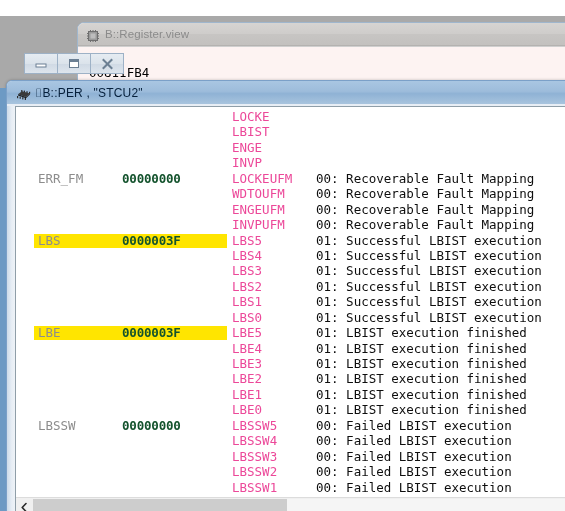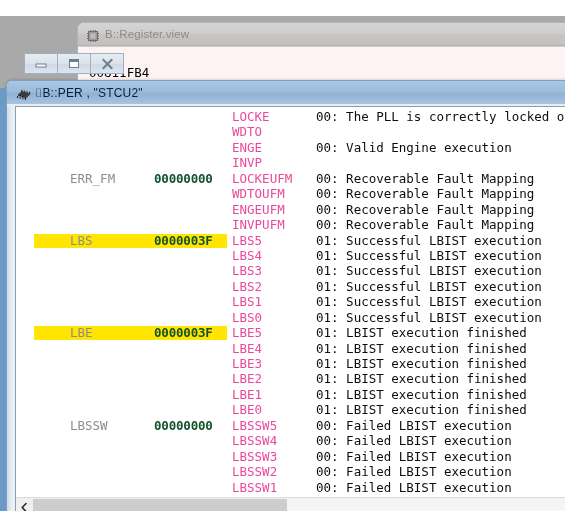--- a/index.html
+++ b/index.html
@@ -158,21 +158,21 @@
   }
   .per-row .hl {
     position: absolute;
     left: 18px;
     top: 1px;
     width: 193px;
     height: 14px;
     background: #ffe500;
     z-index: 0;
   }
-  .per-row .reg-name, .per-row .reg-val { z-index: 1; margin-left: 32px; }
+  .per-row .reg-name, .per-row .reg-val { z-index: 1; }
 
   
   #per-hscroll {
     position: absolute;
     left: 0; right: 0; bottom: 0;
     height: 18px;
     background: #f0f0f0;
     border-top: 1px solid #dcdcdc;
     display: flex;
     align-items: center;
@@ -338,23 +338,23 @@
         </svg>
       </span>
       <span id="perwin-title-text">⌷B::PER , "STCU2"</span>
     </div>
 
     <div id="per-left-strip"></div>
     <div id="per-bottom-strip"></div>
 
     <div id="per-client">
       <div id="per-listarea">
-          <div class="per-row"><span class="reg-name"></span><span class="reg-val"></span><span class="fld-name">LOCKE</span><span class="fld-desc">00: The PLL is correctly locked o</span></div>
-          <div class="per-row"><span class="reg-name"></span><span class="reg-val"></span><span class="fld-name">WDTO</span></div>
-          <div class="per-row"><span class="reg-name"></span><span class="reg-val"></span><span class="fld-name">ENGE</span><span class="fld-desc">00: Valid Engine execution</span></div>
+          <div class="per-row"><span class="reg-name"></span><span class="reg-val"></span><span class="fld-name">LOCKE</span></div>
+          <div class="per-row"><span class="reg-name"></span><span class="reg-val"></span><span class="fld-name">LBIST</span></div>
+          <div class="per-row"><span class="reg-name"></span><span class="reg-val"></span><span class="fld-name">ENGE</span></div>
           <div class="per-row"><span class="reg-name"></span><span class="reg-val"></span><span class="fld-name">INVP</span></div>
           <div class="per-row"><span class="reg-name">ERR_FM</span><span class="reg-val">00000000</span><span class="fld-name">LOCKEUFM</span><span class="fld-desc">00: Recoverable Fault Mapping</span></div>
           <div class="per-row"><span class="reg-name"></span><span class="reg-val"></span><span class="fld-name">WDTOUFM</span><span class="fld-desc">00: Recoverable Fault Mapping</span></div>
           <div class="per-row"><span class="reg-name"></span><span class="reg-val"></span><span class="fld-name">ENGEUFM</span><span class="fld-desc">00: Recoverable Fault Mapping</span></div>
           <div class="per-row"><span class="reg-name"></span><span class="reg-val"></span><span class="fld-name">INVPUFM</span><span class="fld-desc">00: Recoverable Fault Mapping</span></div>
           <div class="per-row"><div class="hl"></div><span class="reg-name">LBS</span><span class="reg-val">0000003F</span><span class="fld-name">LBS5</span><span class="fld-desc">01: Successful LBIST execution</span></div>
           <div class="per-row"><span class="reg-name"></span><span class="reg-val"></span><span class="fld-name">LBS4</span><span class="fld-desc">01: Successful LBIST execution</span></div>
           <div class="per-row"><span class="reg-name"></span><span class="reg-val"></span><span class="fld-name">LBS3</span><span class="fld-desc">01: Successful LBIST execution</span></div>
           <div class="per-row"><span class="reg-name"></span><span class="reg-val"></span><span class="fld-name">LBS2</span><span class="fld-desc">01: Successful LBIST execution</span></div>
           <div class="per-row"><span class="reg-name"></span><span class="reg-val"></span><span class="fld-name">LBS1</span><span class="fld-desc">01: Successful LBIST execution</span></div>

